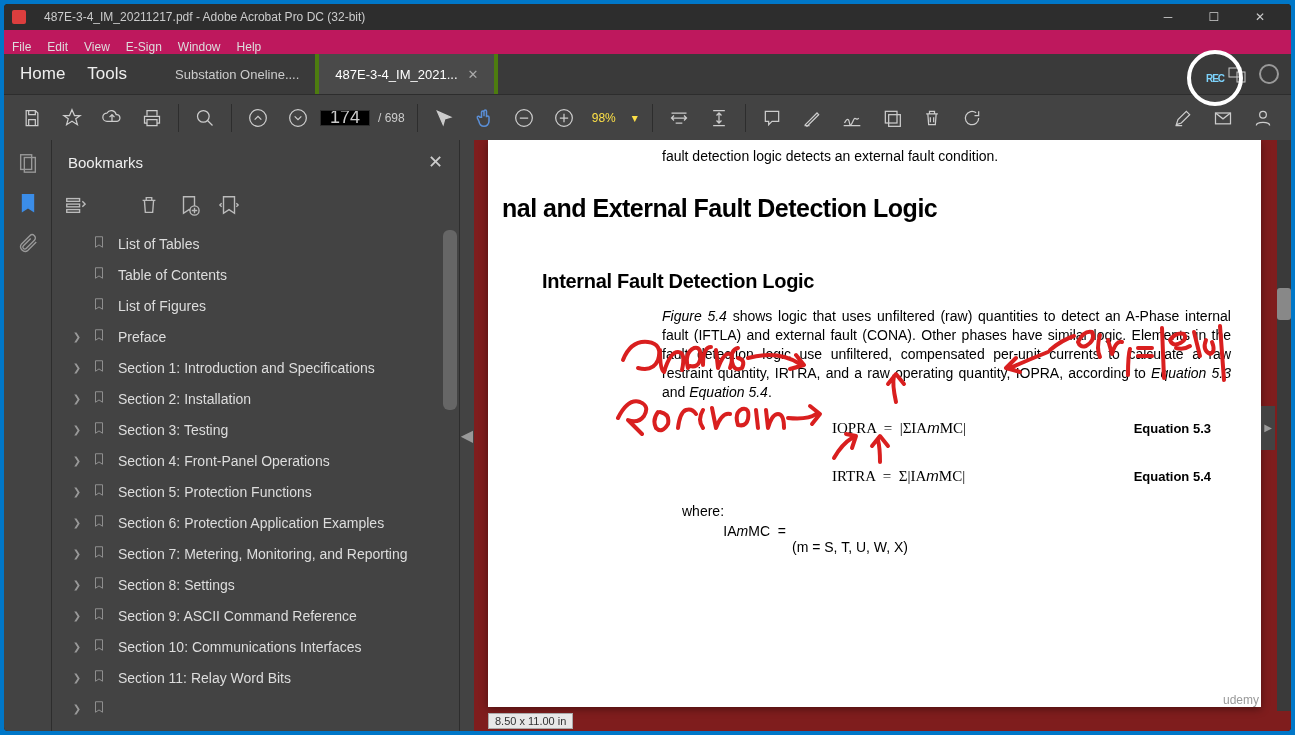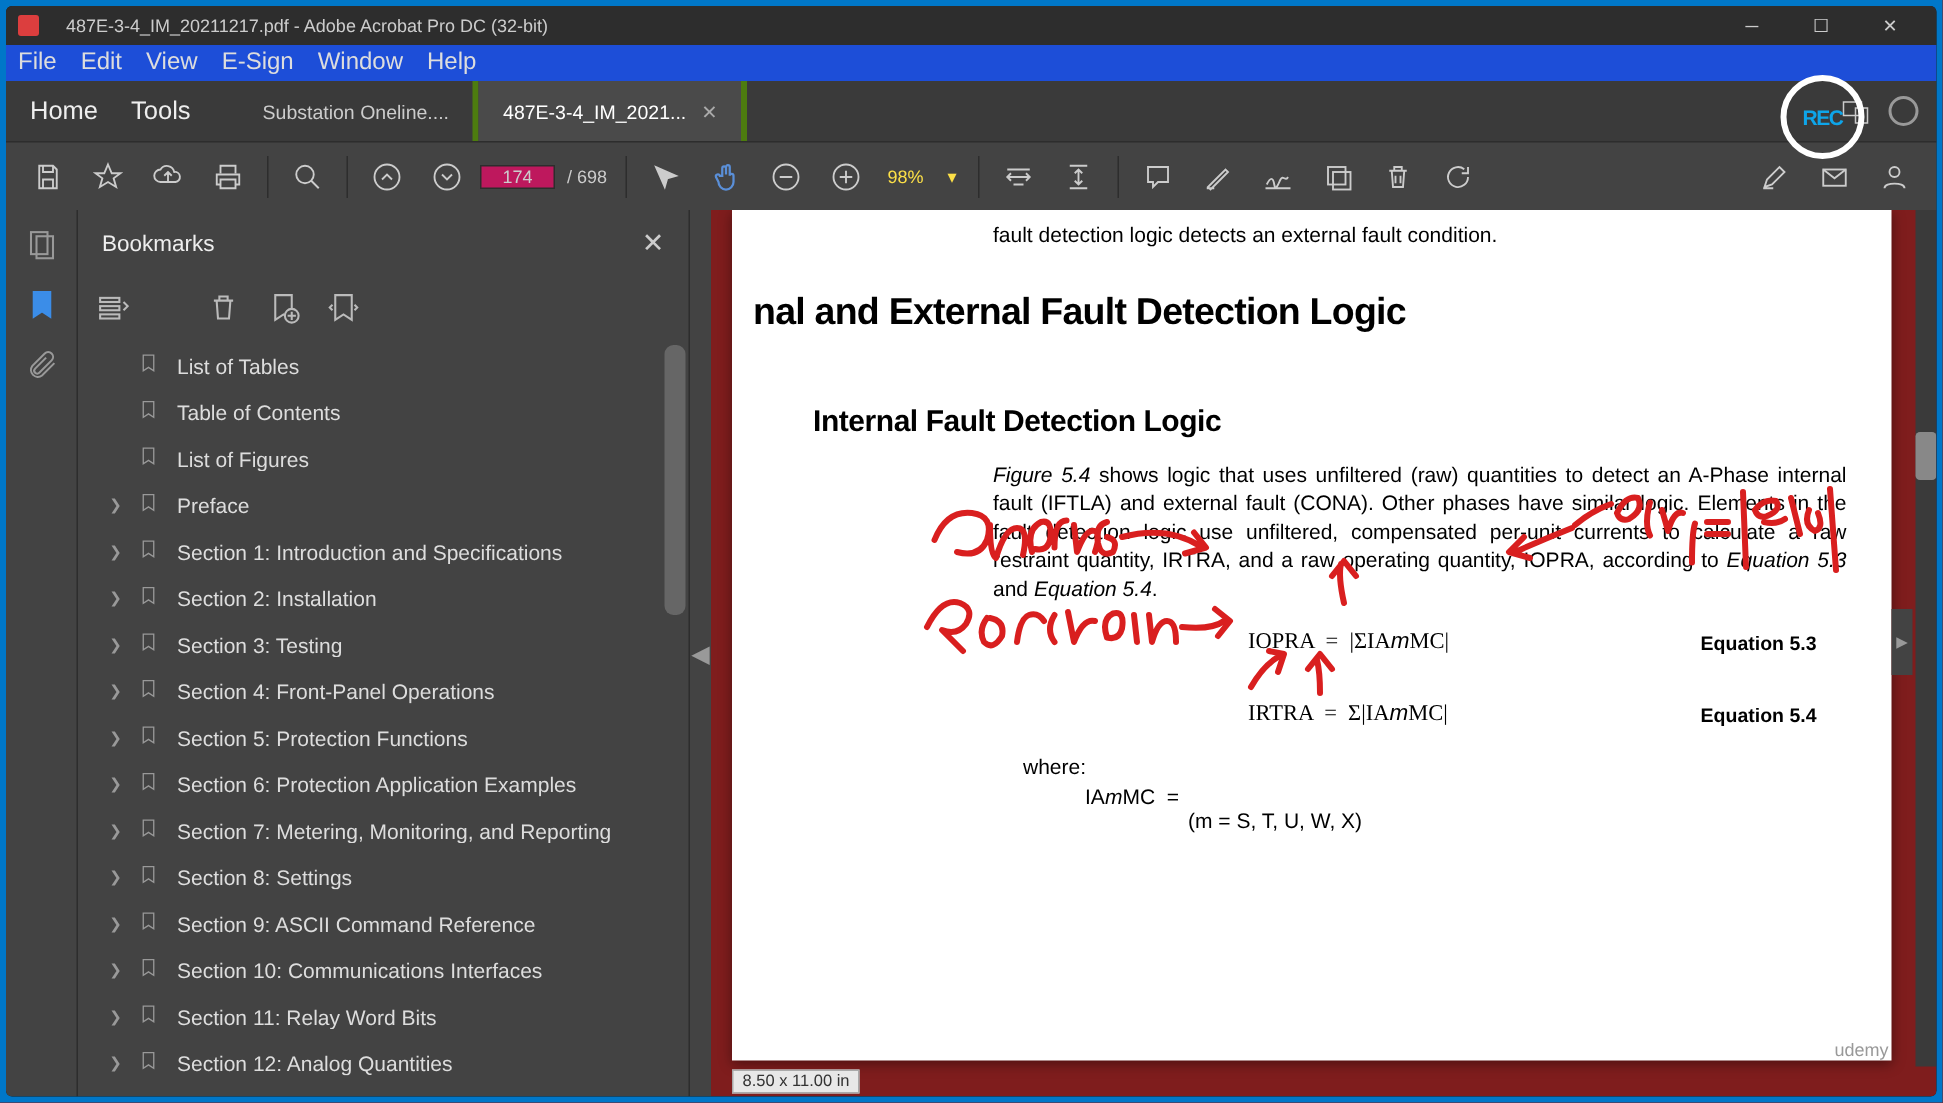--- a/index.html
+++ b/index.html
@@ -3,35 +3,35 @@
 <meta charset="utf-8">
 <style>
 * { margin: 0; padding: 0; box-sizing: border-box; font-family: 'Segoe UI', Arial, sans-serif; }
 body { background: #0077c8; width: 1295px; height: 735px; overflow: hidden; position: relative; }
 .window { position: absolute; top: 4px; left: 4px; right: 4px; bottom: 4px; background: #1a1a1a; border-radius: 4px; overflow: hidden; display: flex; flex-direction: column; }
 .titlebar { height: 26px; background: #2d2d2d; display: flex; align-items: center; padding: 0 8px; color: #ccc; font-size: 12px; gap: 12px; }
 .titlebar-icon { width: 14px; height: 14px; background: #dc3e3e; margin-right: 6px; border-radius: 2px; }
 .titlebar-title { flex: 1; }
 .titlebar-controls { display: flex; gap: 0; }
 .titlebar-btn { width: 46px; height: 26px; display: flex; align-items: center; justify-content: center; color: #ccc; cursor: pointer; }
-.menubar { height: 24px; background: #1d4ed8; display: flex; align-items: center; padding: 0 8px; color: #ddd; font-size: 16px; gap: 16px; }
+.menubar { height: 24px; background: #be185d; display: flex; align-items: flex-end; padding: 0 8px; color: #ddd; font-size: 12px; gap: 16px; }
 .menubar-item { cursor: pointer; }
 .secondbar { height: 40px; background: #3a3a3a; display: flex; align-items: center; padding: 0 16px; color: #ddd; position: relative; }
 .secondbar-btn { font-size: 17px; margin-right: 22px; cursor: pointer; color: #eee; }
 .tabs-area { display: flex; margin-left: 10px; }
 .doc-tab { height: 40px; padding: 0 16px; display: flex; align-items: center; color: #ccc; font-size: 13px; border-right: 4px solid #4d7c0f; cursor: pointer; justify-content: flex-end; }
 .doc-tab.active { background: #4a4a4a; color: #fff; }
 .doc-tab .close { margin-left: 10px; color: #aaa; }
 .secondbar-right { position: absolute; right: 12px; display: flex; align-items: center; gap: 12px; }
-.rec-badge { position: absolute; right: 48px; top: -4px; width: 56px; height: 56px; border: 4px solid #fff; border-radius: 50%; display: flex; align-items: center; justify-content: center; color: #0ea5e9; font-weight: bold; font-size: 14px; letter-spacing: -1px; z-index: 100; }
+.rec-badge { position: absolute; right: 48px; top: -4px; width: 56px; height: 56px; border: 4px solid #fff; border-radius: 50%; display: flex; align-items: center; justify-content: center; color: #7dd3fc; font-weight: bold; font-size: 10px; letter-spacing: -1px; z-index: 100; }
 .toolbar { height: 46px; background: #434343; display: flex; align-items: center; padding: 0 10px; color: #ccc; gap: 4px; border-top: 1px solid #2d2d2d; }
 .tb-icon { width: 36px; height: 36px; display: flex; align-items: center; justify-content: center; cursor: pointer; color: #ccc; }
 .tb-icon svg { width: 20px; height: 20px; stroke: #ccc; fill: none; stroke-width: 1.5; }
 .tb-sep { width: 1px; height: 28px; background: #2d2d2d; margin: 0 4px; }
-.page-input { width: 50px; height: 16px; background: #be185d; border: 1px solid #2d2d2d; color: #ccc; text-align: center; font-size: 12px; }
+.page-input { width: 50px; height: 16px; background: #000000; border: 1px solid #2d2d2d; color: #ccc; text-align: center; font-size: 18px; }
 .page-total { color: #ccc; font-size: 12px; margin: 0 4px; }
 .zoom-text { color: #fde047; font-size: 12px; margin: 0 6px; }
 .main { flex: 1; display: flex; overflow: hidden; }
 .leftrail { width: 48px; background: #434343; display: flex; flex-direction: column; align-items: center; padding-top: 12px; gap: 18px; border-right: 1px solid #2d2d2d; }
 .leftrail-icon { width: 22px; height: 22px; cursor: pointer; }
 .leftrail-icon svg { width: 22px; height: 22px; stroke: #999; fill: none; stroke-width: 1.5; }
 .leftrail-icon.active svg { stroke: #3b8de8; fill: #3b8de8; }
 .sidebar { width: 408px; background: #434343; display: flex; flex-direction: column; border-right: 1px solid #2d2d2d; position: relative; }
 .sidebar-header { height: 44px; display: flex; align-items: center; padding: 0 16px; color: #eee; font-size: 15px; }
 .sidebar-header-title { flex: 1; }
@@ -394,21 +394,20 @@
             <span class="bookmark-icon"><svg viewBox="0 0 24 24">
                 <path d="M6 3h12v18l-6-4-6 4z"></path>
               </svg></span>
             <span class="bookmark-label">Section 11: Relay Word Bits</span>
           </div>
           <div class="bookmark-item">
             <span class="bookmark-chevron" style="transform:rotate(0deg)">❯</span>
             <span class="bookmark-icon"><svg viewBox="0 0 24 24">
                 <path d="M6 3h12v18l-6-4-6 4z"></path>
               </svg></span>
-            <span class="bookmark-label">Section 12: Analog Quantities</span>
           </div>
         </div>
       <div class="sidebar-scroll"></div>
     </div>
 
     <div class="collapse-handle">◀</div>
 
     <div class="doc-area">
       <div class="page">
         <div class="page-content">

